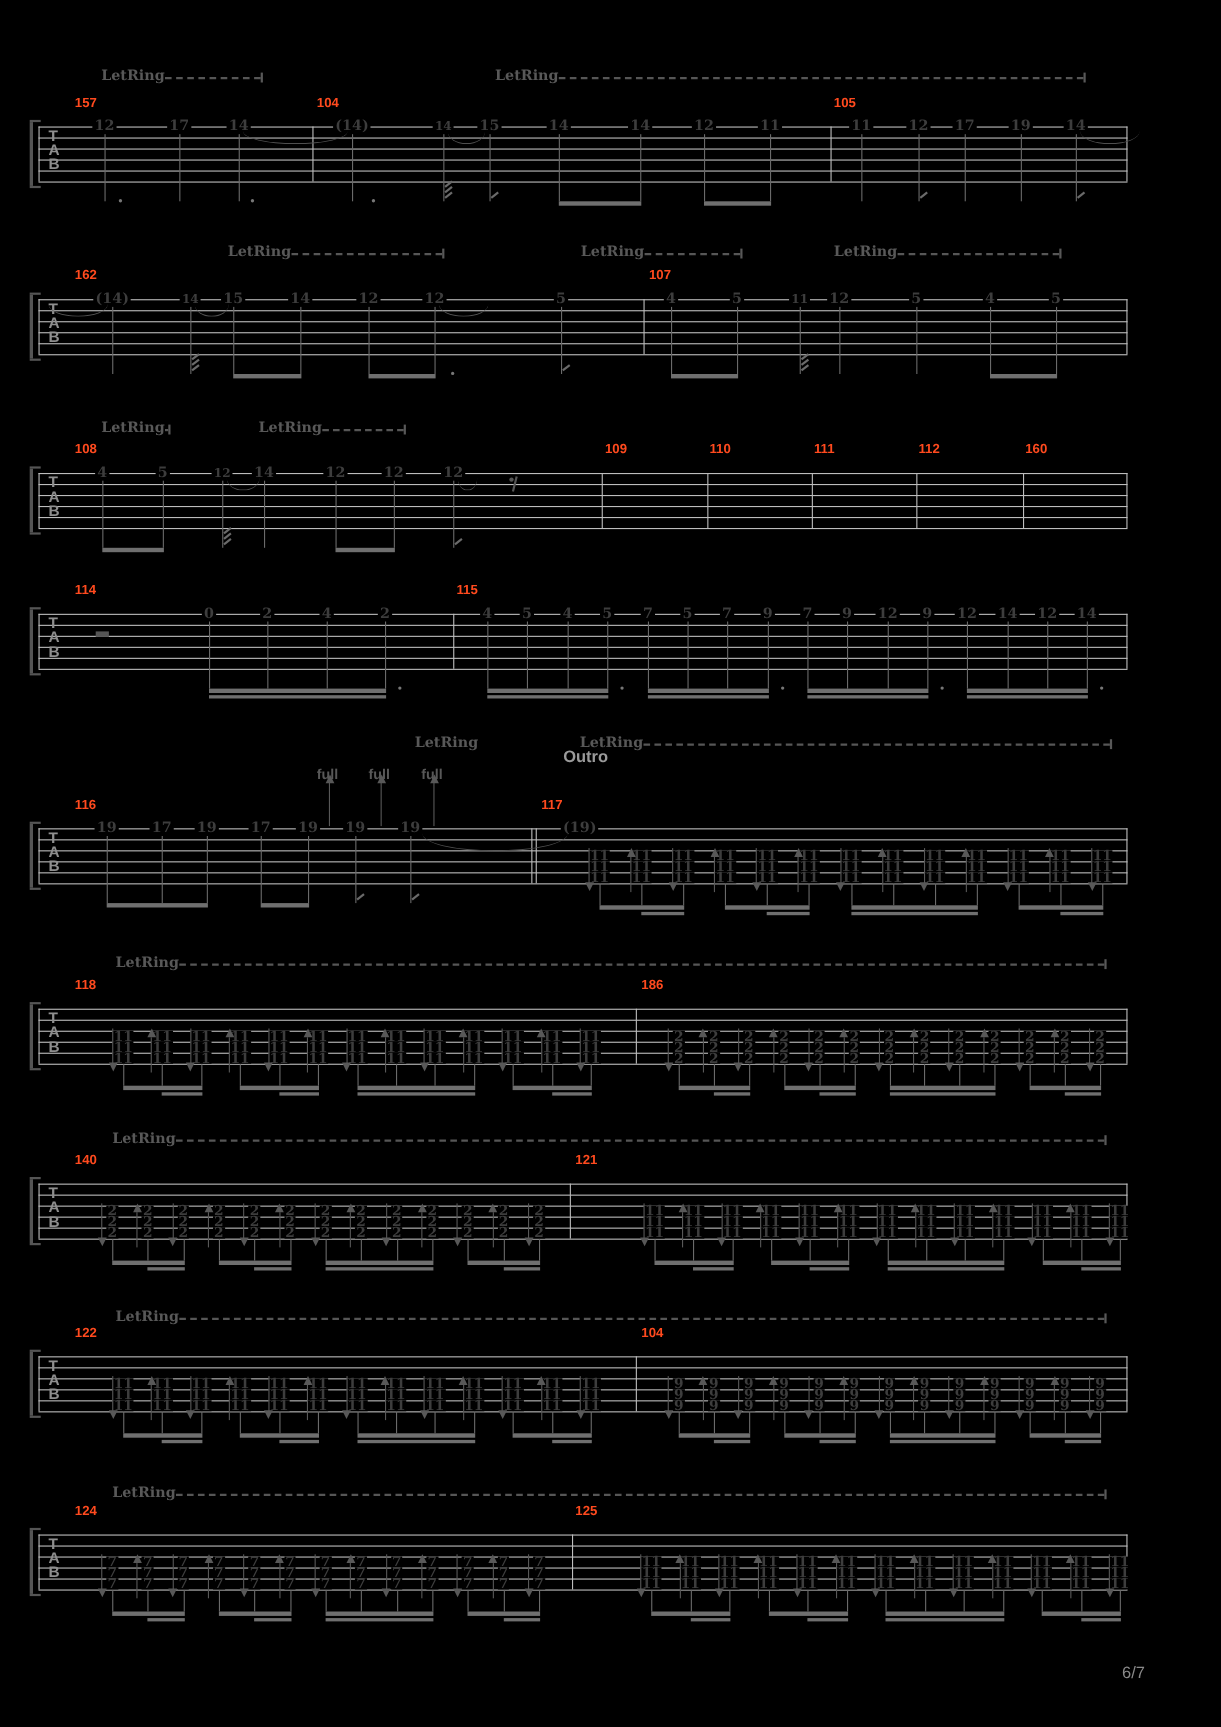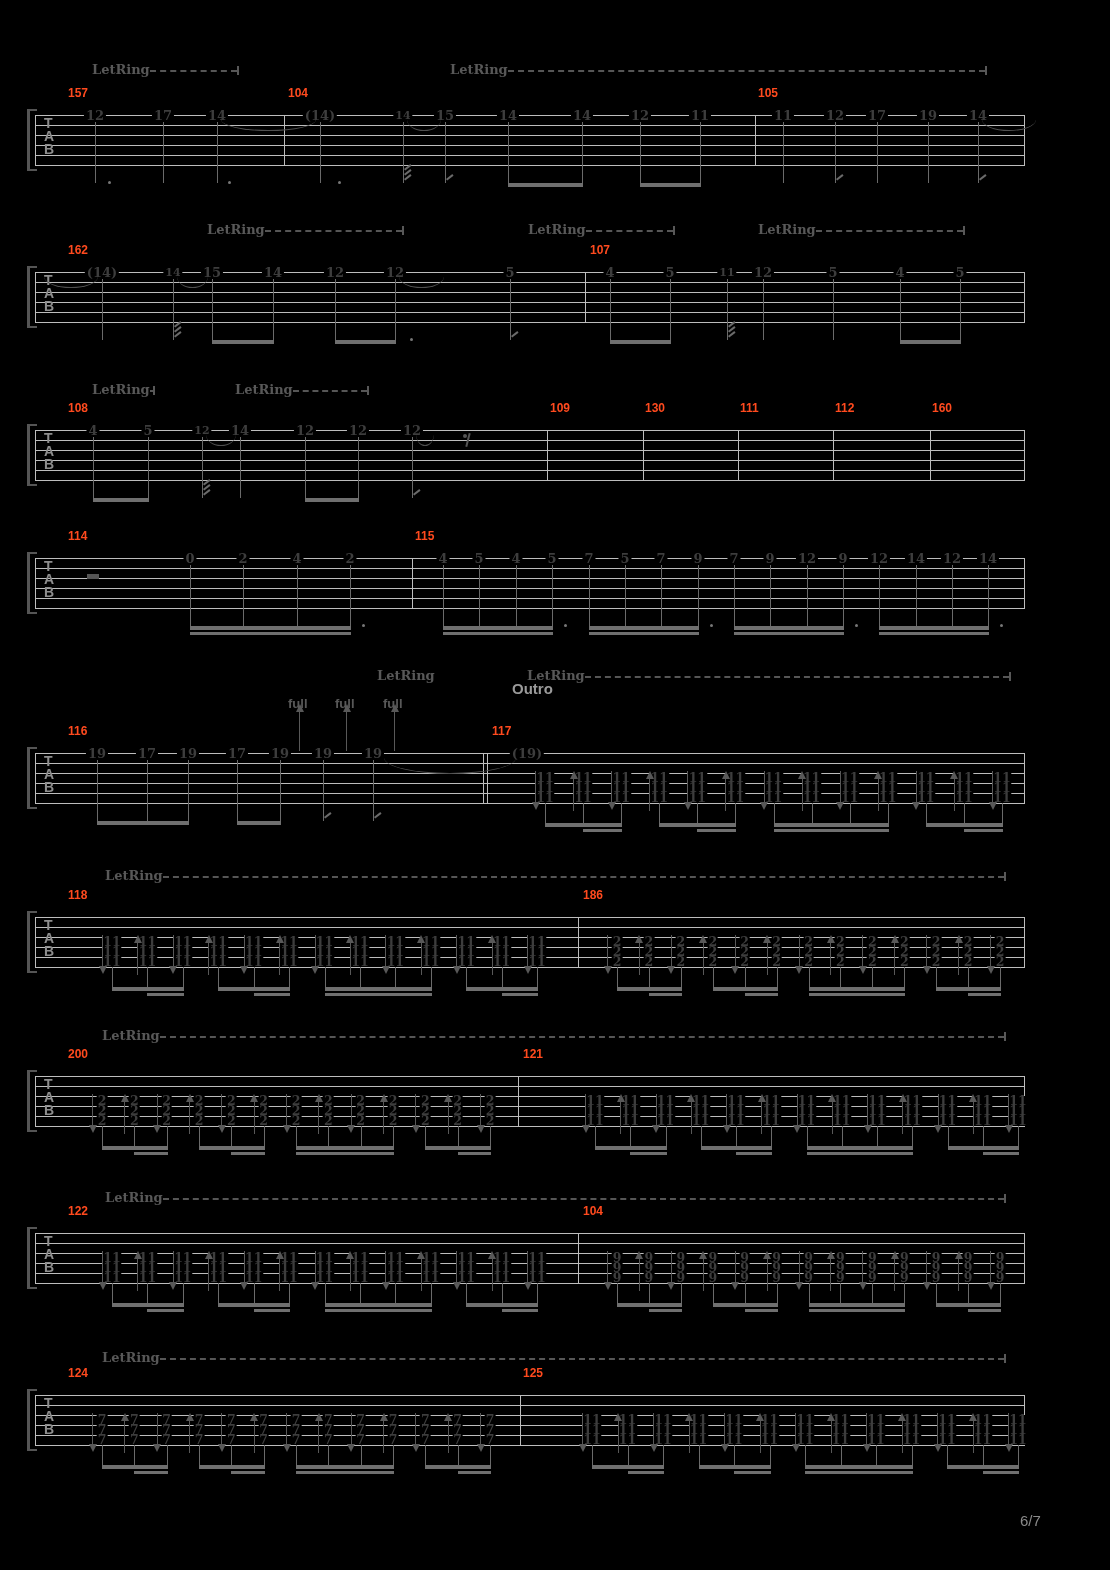--- a/index.html
+++ b/index.html
@@ -187,21 +187,21 @@
       <div class="abs" style="left: 547px; top: 430px; width: 1px; height: 50px; background: rgb(189, 189, 189);"></div>
       <div class="abs" style="left: 643px; top: 430px; width: 1px; height: 50px; background: rgb(189, 189, 189);"></div>
       <div class="abs" style="left: 738px; top: 430px; width: 1px; height: 50px; background: rgb(189, 189, 189);"></div>
       <div class="abs" style="left: 833px; top: 430px; width: 1px; height: 50px; background: rgb(189, 189, 189);"></div>
       <div class="abs" style="left: 930px; top: 430px; width: 1px; height: 50px; background: rgb(189, 189, 189);"></div>
       <div class="clef" style="left: 44px; top: 432px; color: rgb(142, 142, 142);">T</div>
       <div class="clef" style="left: 44px; top: 445px; color: rgb(142, 142, 142);">A</div>
       <div class="clef" style="left: 44px; top: 458px; color: rgb(142, 142, 142);">B</div>
       <div class="mnum" style="left: 68px; top: 401px; color: rgb(255, 74, 30);">108</div>
       <div class="mnum" style="left: 550px; top: 401px; color: rgb(255, 74, 30);">109</div>
-      <div class="mnum" style="left: 645px; top: 401px; color: rgb(255, 74, 30);">130</div>
+      <div class="mnum" style="left: 645px; top: 401px; color: rgb(255, 74, 30);">110</div>
       <div class="mnum" style="left: 740px; top: 401px; color: rgb(255, 74, 30);">111</div>
       <div class="mnum" style="left: 835px; top: 401px; color: rgb(255, 74, 30);">112</div>
       <div class="mnum" style="left: 932px; top: 401px; color: rgb(255, 74, 30);">160</div>
       <div class="lr" style="left: 92px; top: 382px; color: rgb(88, 88, 88);">LetRing</div>
       <div class="dash" style="left: 150px; top: 390px; width: 3px;"></div>
       <div class="tick" style="left: 153px; top: 386px; background: rgb(88, 88, 88);"></div>
       <div class="lr" style="left: 235px; top: 382px; color: rgb(88, 88, 88);">LetRing</div>
       <div class="dash" style="left: 293px; top: 390px; width: 74px;"></div>
       <div class="tick" style="left: 367px; top: 386px; background: rgb(88, 88, 88);"></div>
       <div class="stem" style="left: 93px; top: 437px; height: 61px; background: rgb(106, 106, 106);"></div>
@@ -639,21 +639,21 @@
       <div class="line" style="left: 35px; top: 1126px; width: 990px; background: rgb(189, 189, 189);"></div>
       <div class="abs" style="left: 27px; top: 1072px; width: 3px; height: 58px; background: rgb(85, 85, 85);"></div>
       <div class="abs" style="left: 27px; top: 1070px; width: 10px; height: 2px; background: rgb(85, 85, 85);"></div>
       <div class="abs" style="left: 27px; top: 1130px; width: 10px; height: 2px; background: rgb(85, 85, 85);"></div>
       <div class="abs" style="left: 35px; top: 1076px; width: 1px; height: 50px; background: rgb(189, 189, 189);"></div>
       <div class="abs" style="left: 1024px; top: 1076px; width: 1px; height: 50px; background: rgb(189, 189, 189);"></div>
       <div class="abs" style="left: 518px; top: 1076px; width: 1px; height: 50px; background: rgb(189, 189, 189);"></div>
       <div class="clef" style="left: 44px; top: 1078px; color: rgb(142, 142, 142);">T</div>
       <div class="clef" style="left: 44px; top: 1091px; color: rgb(142, 142, 142);">A</div>
       <div class="clef" style="left: 44px; top: 1104px; color: rgb(142, 142, 142);">B</div>
-      <div class="mnum" style="left: 68px; top: 1047px; color: rgb(255, 74, 30);">200</div>
+      <div class="mnum" style="left: 68px; top: 1047px; color: rgb(255, 74, 30);">140</div>
       <div class="mnum" style="left: 523px; top: 1047px; color: rgb(255, 74, 30);">121</div>
       <div class="lr" style="left: 102px; top: 1028px; color: rgb(88, 88, 88);">LetRing</div>
       <div class="dash" style="left: 160px; top: 1036px; width: 844px;"></div>
       <div class="tick" style="left: 1004px; top: 1032px; background: rgb(88, 88, 88);"></div>
       <div class="stem" style="left: 102px; top: 1126px; height: 20px; background: rgb(106, 106, 106);"></div>
       <div class="cfret" style="left: 102px; top: 1101px; color: rgb(61, 61, 61);">2</div>
       <div class="cfret" style="left: 102px; top: 1111px; color: rgb(61, 61, 61);">2</div>
       <div class="cfret" style="left: 102px; top: 1121px; color: rgb(61, 61, 61);">2</div>
       <div class="abs" style="left: 92px; top: 1094px; width: 1px; height: 32px; background: rgb(88, 88, 88);"></div>
       <div class="tri" style="left: 88.5px; top: 1125px; border-top: 8px solid rgb(88, 88, 88);"></div>

